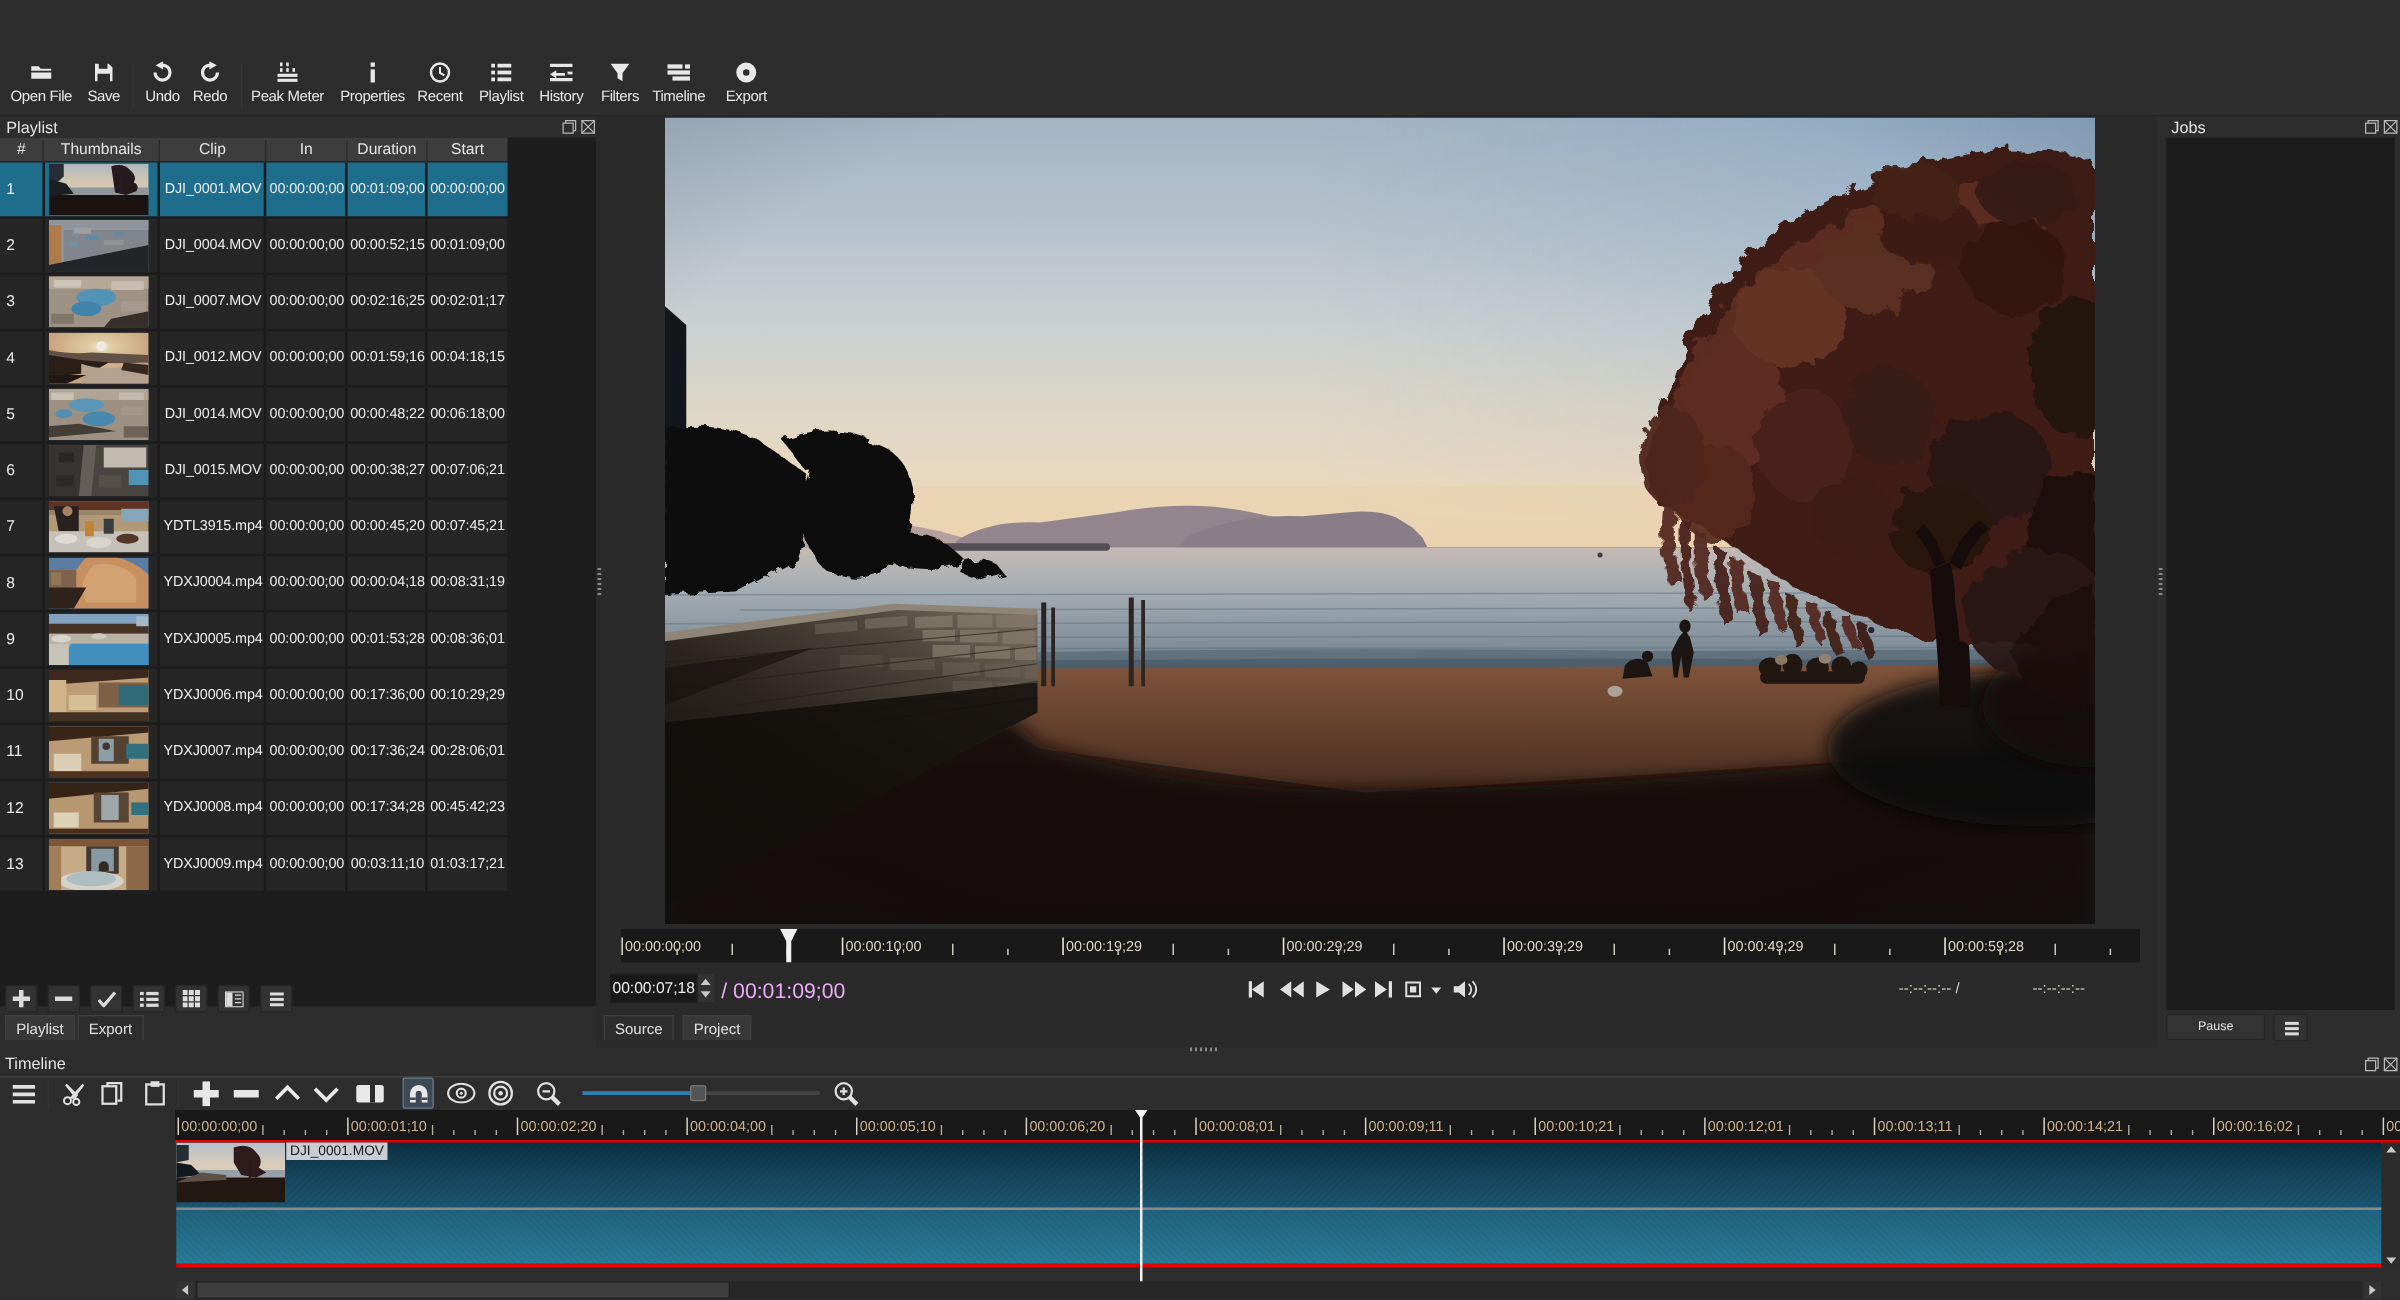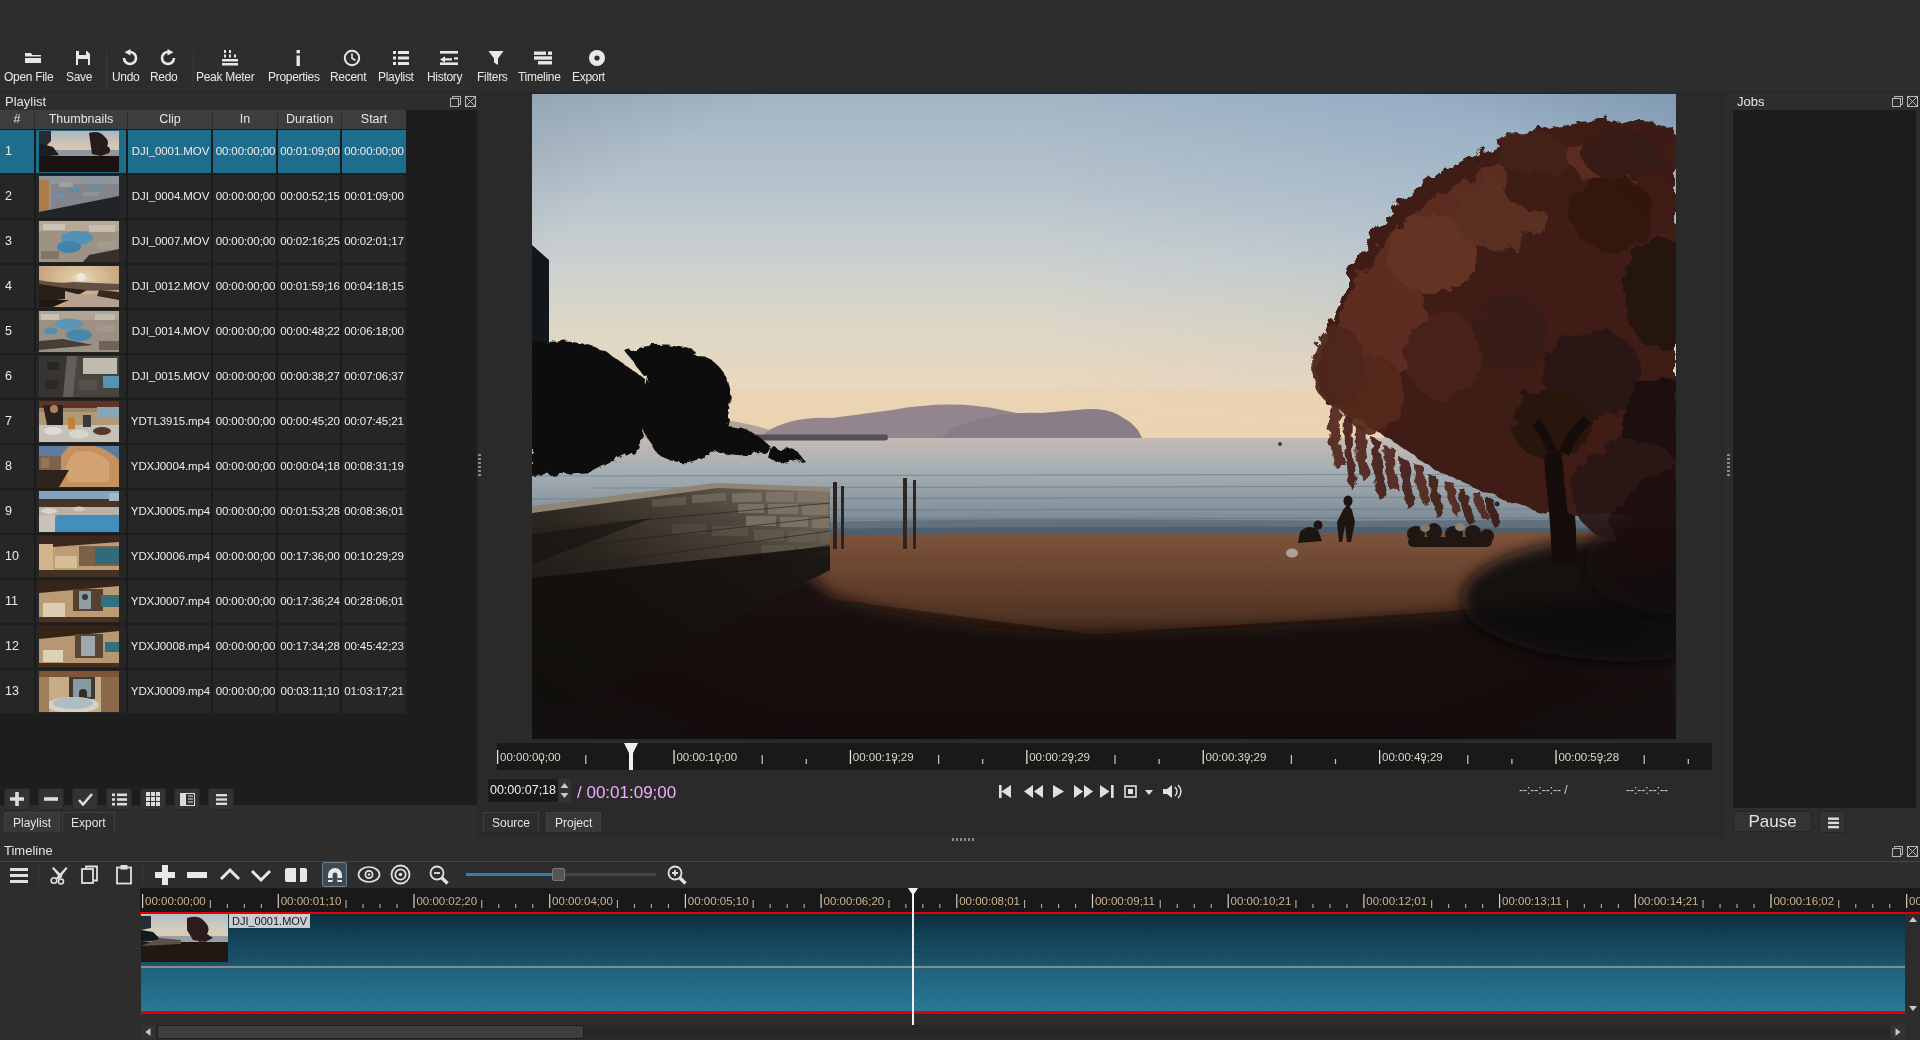--- a/index.html
+++ b/index.html
@@ -11,21 +11,21 @@
 #titlebar { left:0; top:0; width:1920px; height:23px; background:#ffffff; color:#000; }
 #titlebar .title { position:absolute; left:25px; top:4px; font-size:12px; color:#000; }
 
 #menubar { left:0; top:23px; width:1920px; height:22px; background:#2d2d2d;
   color:#e6e6e6; font-size:12.5px; letter-spacing:-0.1px; }
 #menubar span.mi { position:absolute; top:3px; }
 #menubar u { text-decoration:underline; text-underline-offset:2px; }
 
 #toolbar { left:0; top:45px; width:1920px; height:48px; background:#2d2d2d;
   border-bottom:1px solid #262626; }
-.tbtn { position:absolute; top:4px; color:#e8e8e8; font-size:12px; letter-spacing:-0.3px; }
+.tbtn { position:absolute; top:4px; text-align:center; color:#e8e8e8; font-size:12px; letter-spacing:-0.3px; }
 .tbtn svg { display:block; margin:0 auto 3px auto; }
 .tsep { position:absolute; top:6px; width:1px; height:36px; background:#232323; border-right:1px solid #3a3a3a; }
 
 .ptitle { color:#e4e4e4; font-size:13px; }
 #playlist-panel { left:0; top:93px; width:477px; height:745px; background:#2d2d2d; }
 #preview-panel { left:477px; top:93px; width:1248px; height:745px; background:#2a2a2a; }
 #jobs-panel { left:1725px; top:93px; width:195px; height:745px; background:#2d2d2d; }
 
 #pl-table { position:absolute; left:0; top:17px; width:477px; height:695px; background:#1d1d1d; }
 #pl-head { position:absolute; left:0; top:0; width:406px; height:19px; background:#3d3d3d; }
@@ -280,21 +280,21 @@
               <rect x="44" y="2" width="34" height="16" fill="#cfc8ba"></rect>
               <rect x="64" y="20" width="16" height="12" fill="#52a0c8"></rect>
               <path d="M28 0 l10 0 -4 41 -10 0 z" fill="#6b655c"></path>
               <rect x="40" y="24" width="18" height="10" fill="#5c564e"></rect>
               <rect x="8" y="6" width="12" height="8" fill="#2c2a26"></rect>
               <rect x="6" y="24" width="14" height="9" fill="#302d29"></rect>
             </svg></div>
  <div class="cell" style="left:128px;width:85px">DJI_0015.MOV</div>
  <div class="cell" style="left:213px;width:65px">00:00:00;00</div>
  <div class="cell" style="left:278px;width:64px">00:00:38;27</div>
- <div class="cell" style="left:342px;width:64px">00:07:06;37</div>
+ <div class="cell" style="left:342px;width:64px">00:07:06;21</div>
  <div class="vline" style="left:34px"></div>
           <div class="vline" style="left:126px"></div>
  <div class="vline" style="left:211px"></div>
           <div class="vline" style="left:276px"></div>
  <div class="vline" style="left:340px"></div>
 </div>
 <div class="plrow" style="top:290px">
  <span class="num">7</span>
  <div class="thumb"><svg width="80" height="41">
               <rect width="80" height="41" fill="#c2a47c"></rect>
@@ -782,21 +782,21 @@
   </div>
   <div id="jobs-panel" class="abs">
     <span class="ptitle abs" style="left:12px;top:1px">Jobs</span>
     <svg class="abs" style="left:1891px;top:2px;margin-left:-1725px" width="28" height="13">
       <rect x="1.5" y="3.5" width="8" height="8" fill="none" stroke="#b8b8b8"></rect>
       <path d="M3.5 3.5 v-2 h8 v8 h-2" fill="none" stroke="#b8b8b8"></path>
       <rect x="16.5" y="1.5" width="10" height="10" fill="none" stroke="#b8b8b8"></rect>
       <path d="M16.5 1.5 l10 10 m0 -10 l-10 10" stroke="#b8b8b8"></path>
     </svg>
     <div class="abs" style="left:8px;top:17px;width:183px;height:698px;background:#1c1c1c"></div>
-    <div class="abs" style="left:8px;top:718px;width:79px;height:21px;background:#333333;border:1px solid #252525;border-radius:2px;color:#e2e2e2;font-size:17px;text-align:center;line-height:19px">Pause</div>
+    <div class="abs" style="left:8px;top:718px;width:79px;height:21px;background:#333333;border:1px solid #252525;border-radius:2px;color:#e2e2e2;font-size:10px;text-align:center;line-height:19px">Pause</div>
     <div class="abs" style="left:94px;top:718px;width:27px;height:22px;background:#333333;border:1px solid #252525;border-radius:2px">
       <svg style="position:absolute;left:7px;top:5px" width="13" height="12">
           <rect x="1" y="0.5" width="11" height="2.4" fill="#dcdcdc"></rect>
           <rect x="1" y="4.7" width="11" height="2.4" fill="#dcdcdc"></rect>
           <rect x="1" y="8.9" width="11" height="2.4" fill="#dcdcdc"></rect>
         </svg>
     </div>
   </div>
   <div id="timeline-panel" class="abs">
     <span class="ptitle abs" style="left:4px;top:1px">Timeline</span>

